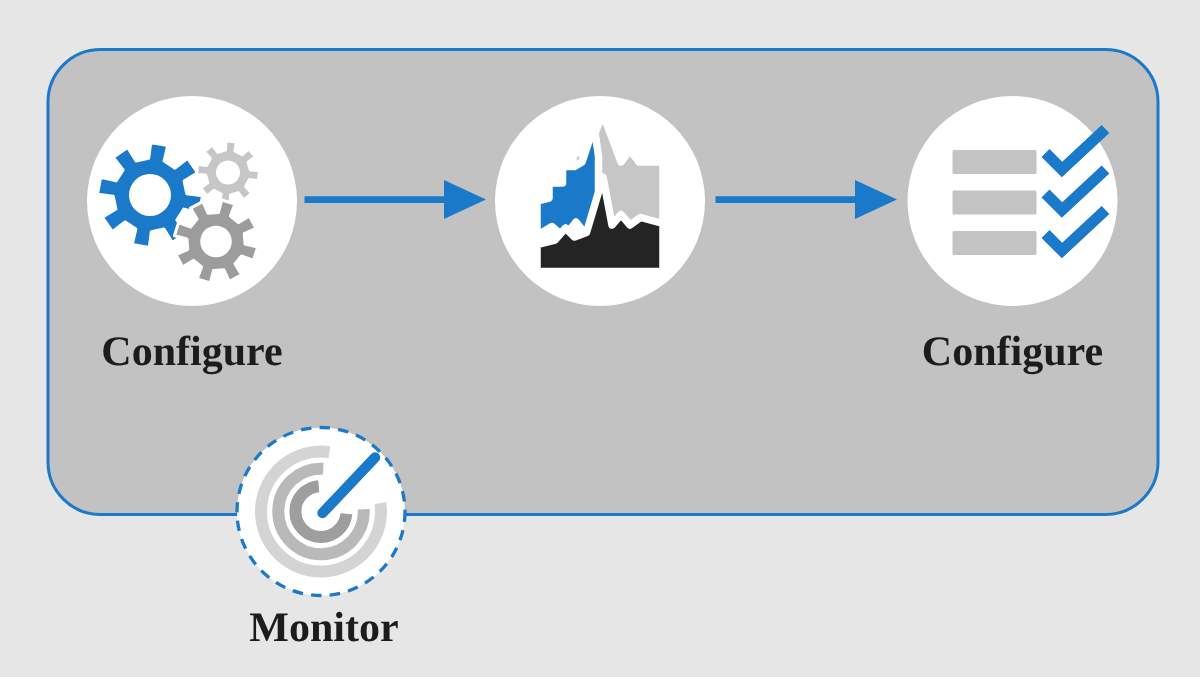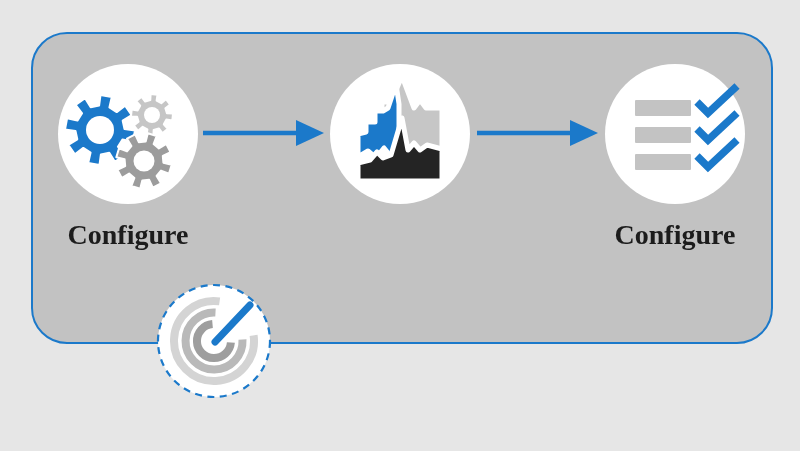--- a/index.html
+++ b/index.html
@@ -92,14 +92,15 @@
 
   <svg class="monitor" id="monitor-svg" width="116" height="116" viewBox="0 0 116 116" style="left:156px;top:283px">
     <circle class="monitor-border" cx="58" cy="58" r="56"></circle>
     <g id="monitor-arcs">
         <path d="M97.6,52.4 A40,40 0 1 1 63.6,18.4" class="monitor-arc" stroke="#d4d4d4" stroke-width="8"></path>
         <path d="M86.5,56.5 A28.5,28.5 0 1 1 59.5,29.5" class="monitor-arc" stroke="#b9b9b9" stroke-width="8"></path>
         <path d="M74.9,59.5 A17,17 0 1 1 56.5,41.1" class="monitor-arc" stroke="#9e9e9e" stroke-width="8"></path>
       </g>
     <line class="needle" x1="59" y1="59" x2="94" y2="22"></line>
   </svg>
+  <div class="step-label" style="left:106px;top:403px">Monitor</div>
 
 </div>
 
 </body></html>

